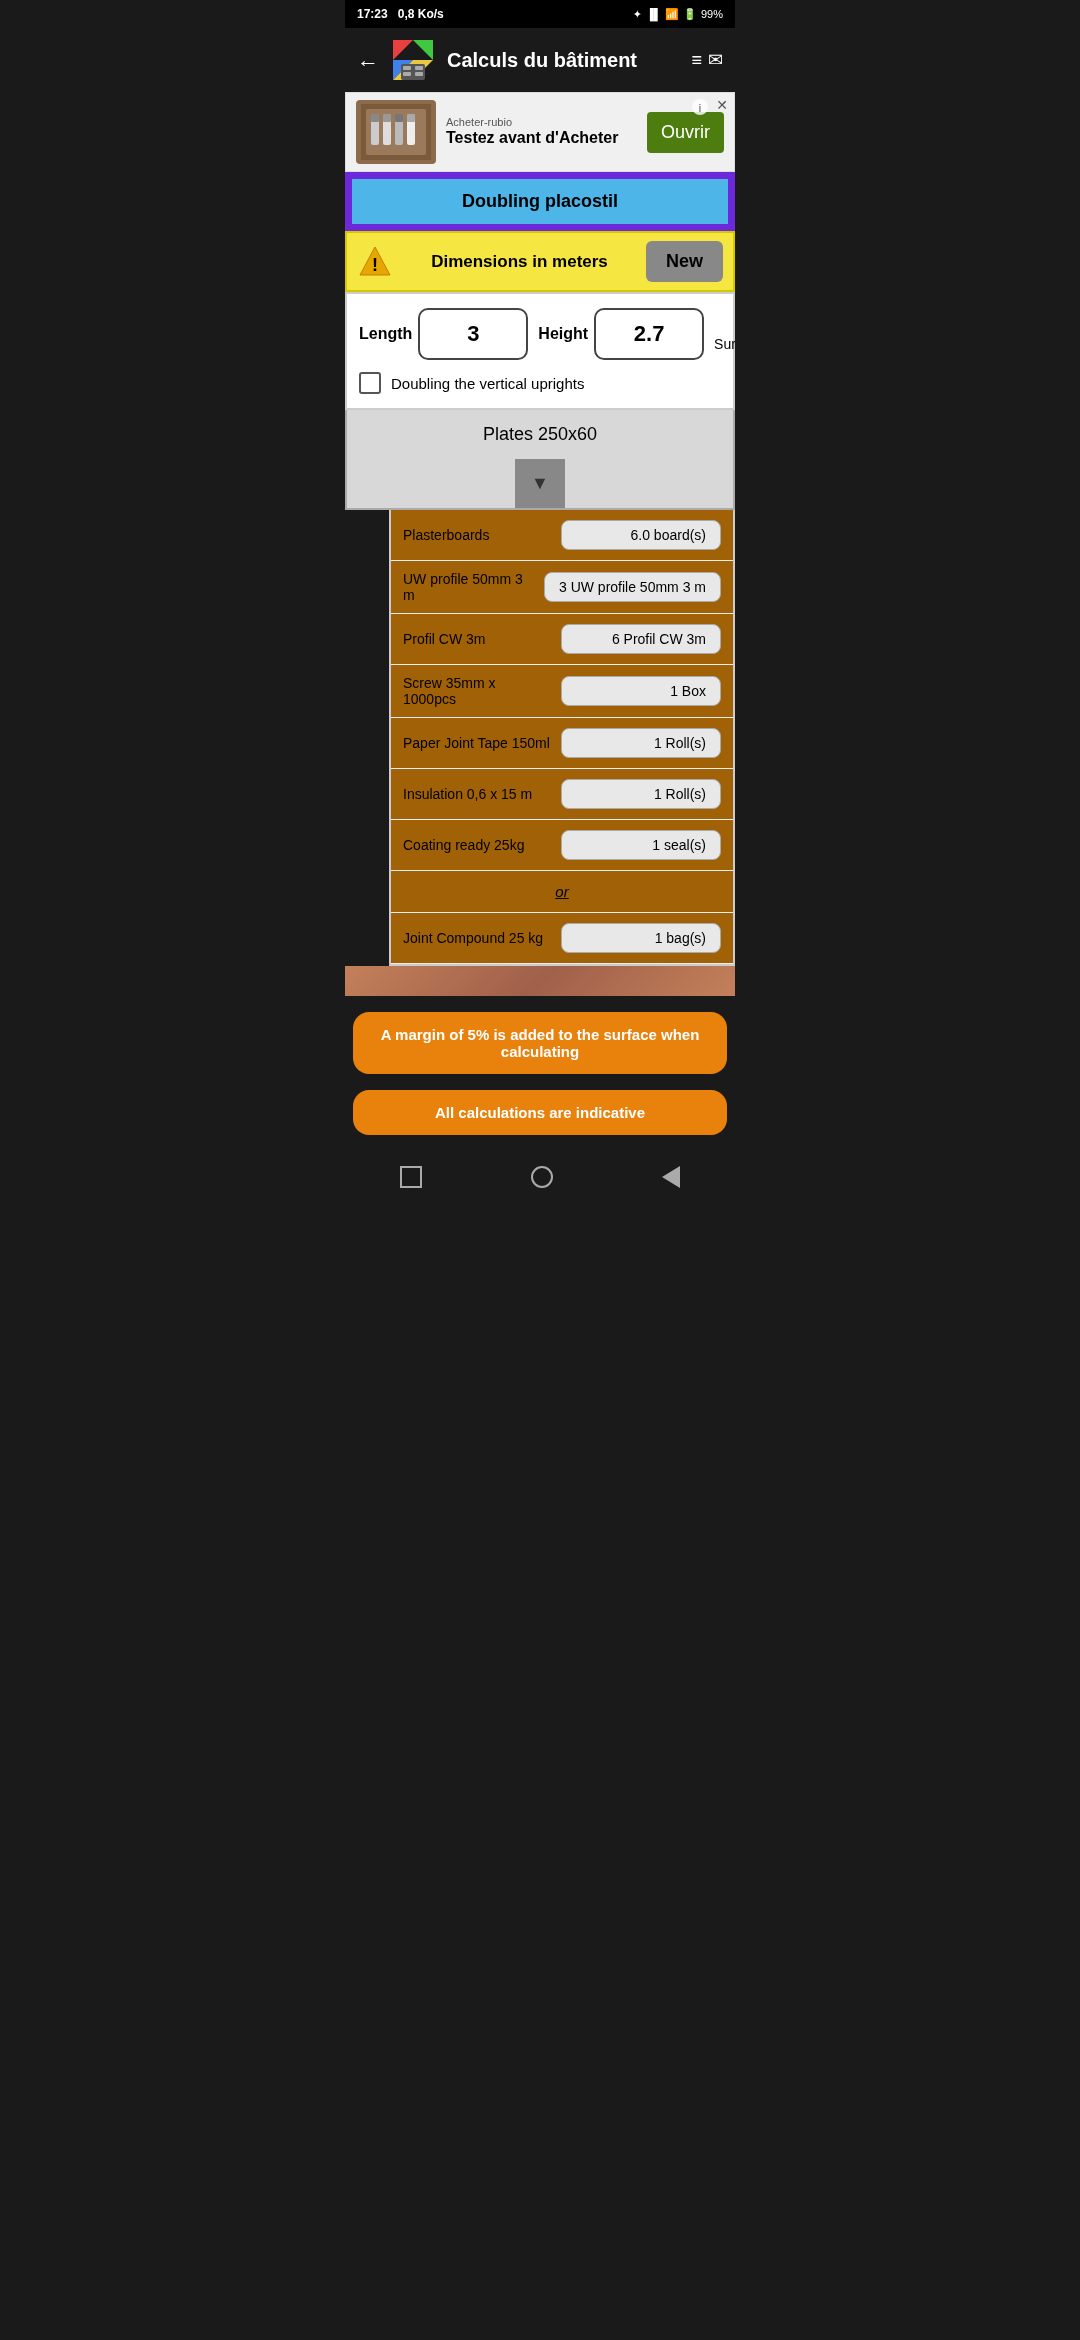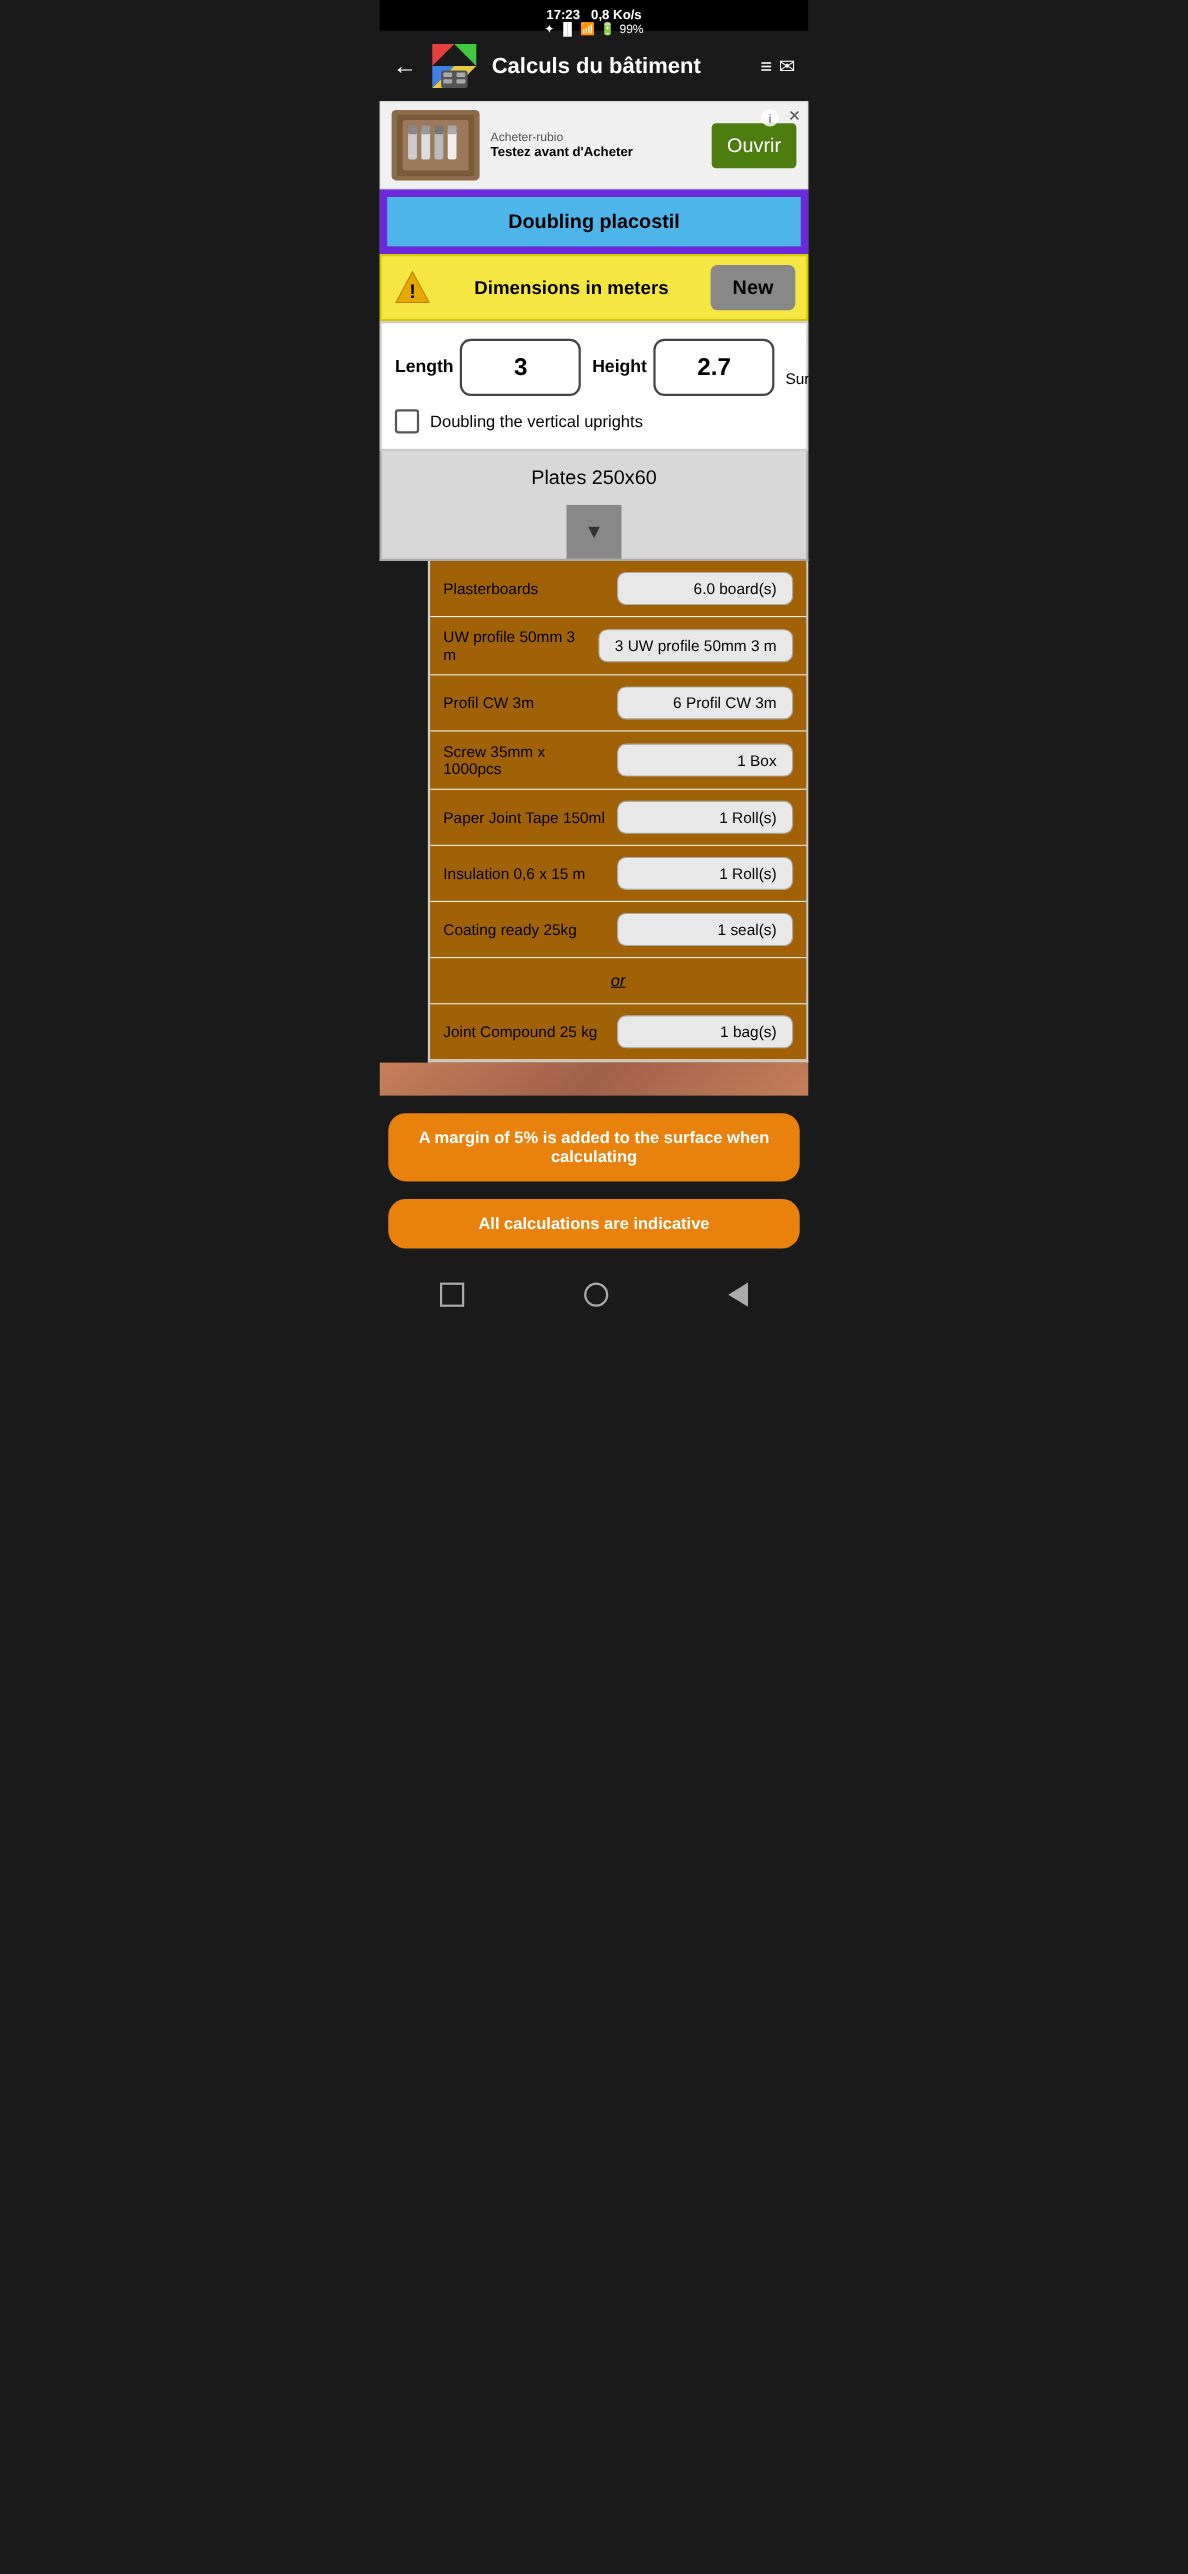--- a/index.html
+++ b/index.html
@@ -17,21 +17,20 @@
     
     .status-bar {
       background: #000;
       color: #fff;
       display: flex;
       justify-content: space-between;
       align-items: center;
       padding: 6px 12px;
       font-size: 12px;
       height: 28px;
-      flex-direction: column;
     }
     .status-left { font-weight: bold; }
     .status-right { display: flex; align-items: center; gap: 4px; font-size: 11px; }
 
     
     .app-header {
       background: #1a1a1a;
       display: flex;
       align-items: center;
       justify-content: space-between;
@@ -68,21 +67,21 @@
       height: 64px;
       background: #8B6B4A;
       border-radius: 4px;
       display: flex;
       align-items: center;
       justify-content: center;
       flex-shrink: 0;
     }
     .ad-content { flex: 1; }
     .ad-source { font-size: 11px; color: #555; }
-    .ad-title { font-size: 12px; font-weight: bold; color: #000; line-height: 1.2; }
+    .ad-title { font-size: 16px; font-weight: bold; color: #000; line-height: 1.2; }
     .ad-btn {
       background: #4d7c0f;
       color: #fff;
       border: none;
       padding: 10px 14px;
       border-radius: 4px;
       font-size: 18px;
       cursor: pointer;
       white-space: nowrap;
     }

